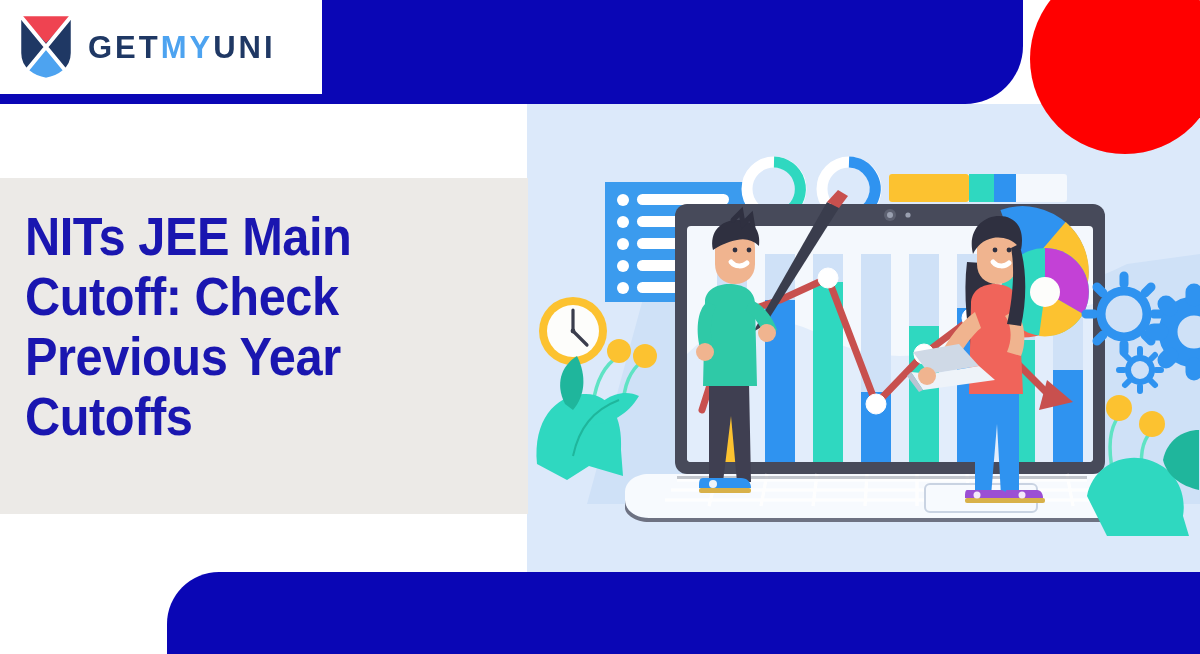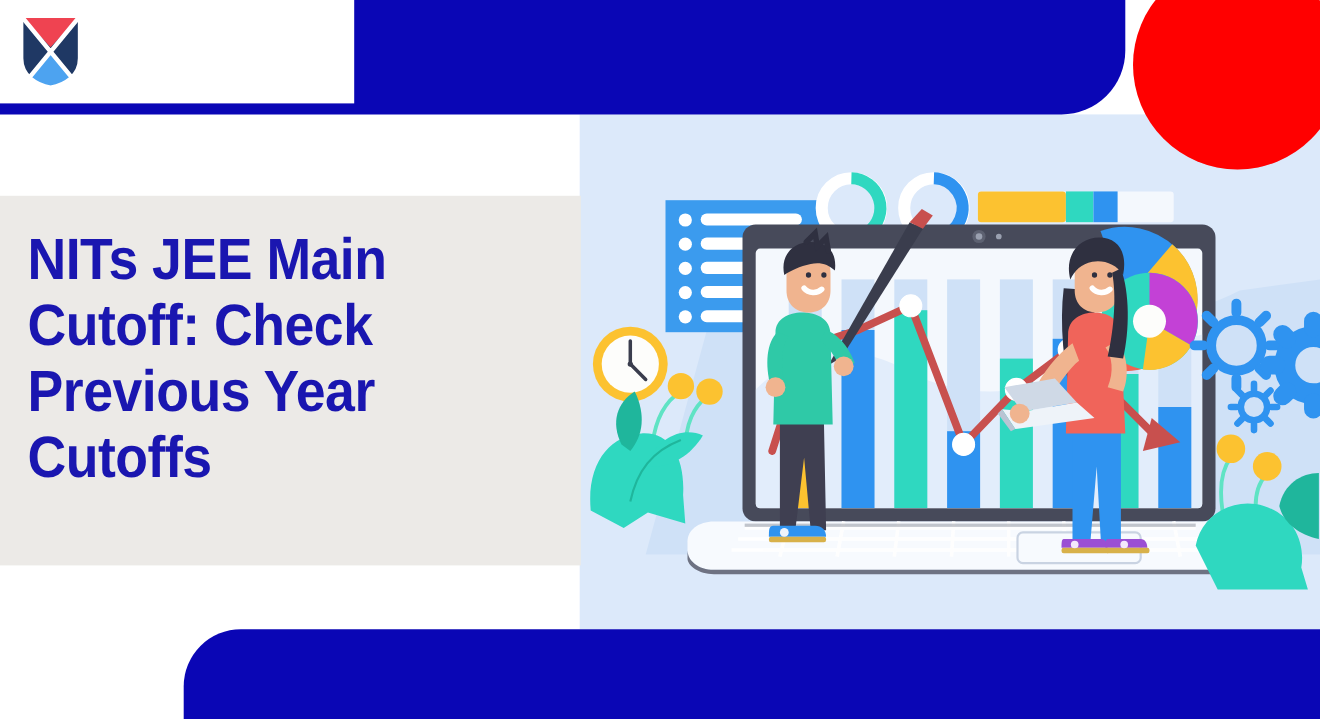--- a/index.html
+++ b/index.html
@@ -85,20 +85,21 @@
         </clipPath>
       </defs>
       <g clip-path="url(#shieldclip)">
         <rect x="0" y="0" width="56" height="68" fill="#1f3864"></rect>
         <polygon points="0,0 56,0 28,30" fill="#ef4351"></polygon>
         <polygon points="0,68 56,68 28,34" fill="#4da3f0"></polygon>
         <path d="M0,0 L56,68 M56,0 L0,68" stroke="#ffffff" stroke-width="4" fill="none"></path>
       </g>
       <path d="M2 2 H54 V40 C54 56 40 64 28 66 C16 64 2 56 2 40 Z" fill="none" stroke="#ffffff" stroke-width="2.5"></path>
     </svg>
+    <div class="logo-text"><span class="seg-dark">GET</span><span class="seg-lite">MY</span><span class="seg-dark">UNI</span></div>
   </div>
 
   <div class="title-panel"></div>
   <div class="title-text">NITs JEE Main Cutoff: Check Previous Year Cutoffs</div>
 
   <div class="bottom-bar"></div>
 
   <div class="illus">
     <svg width="673" height="468" viewBox="0 0 673 468">
 

